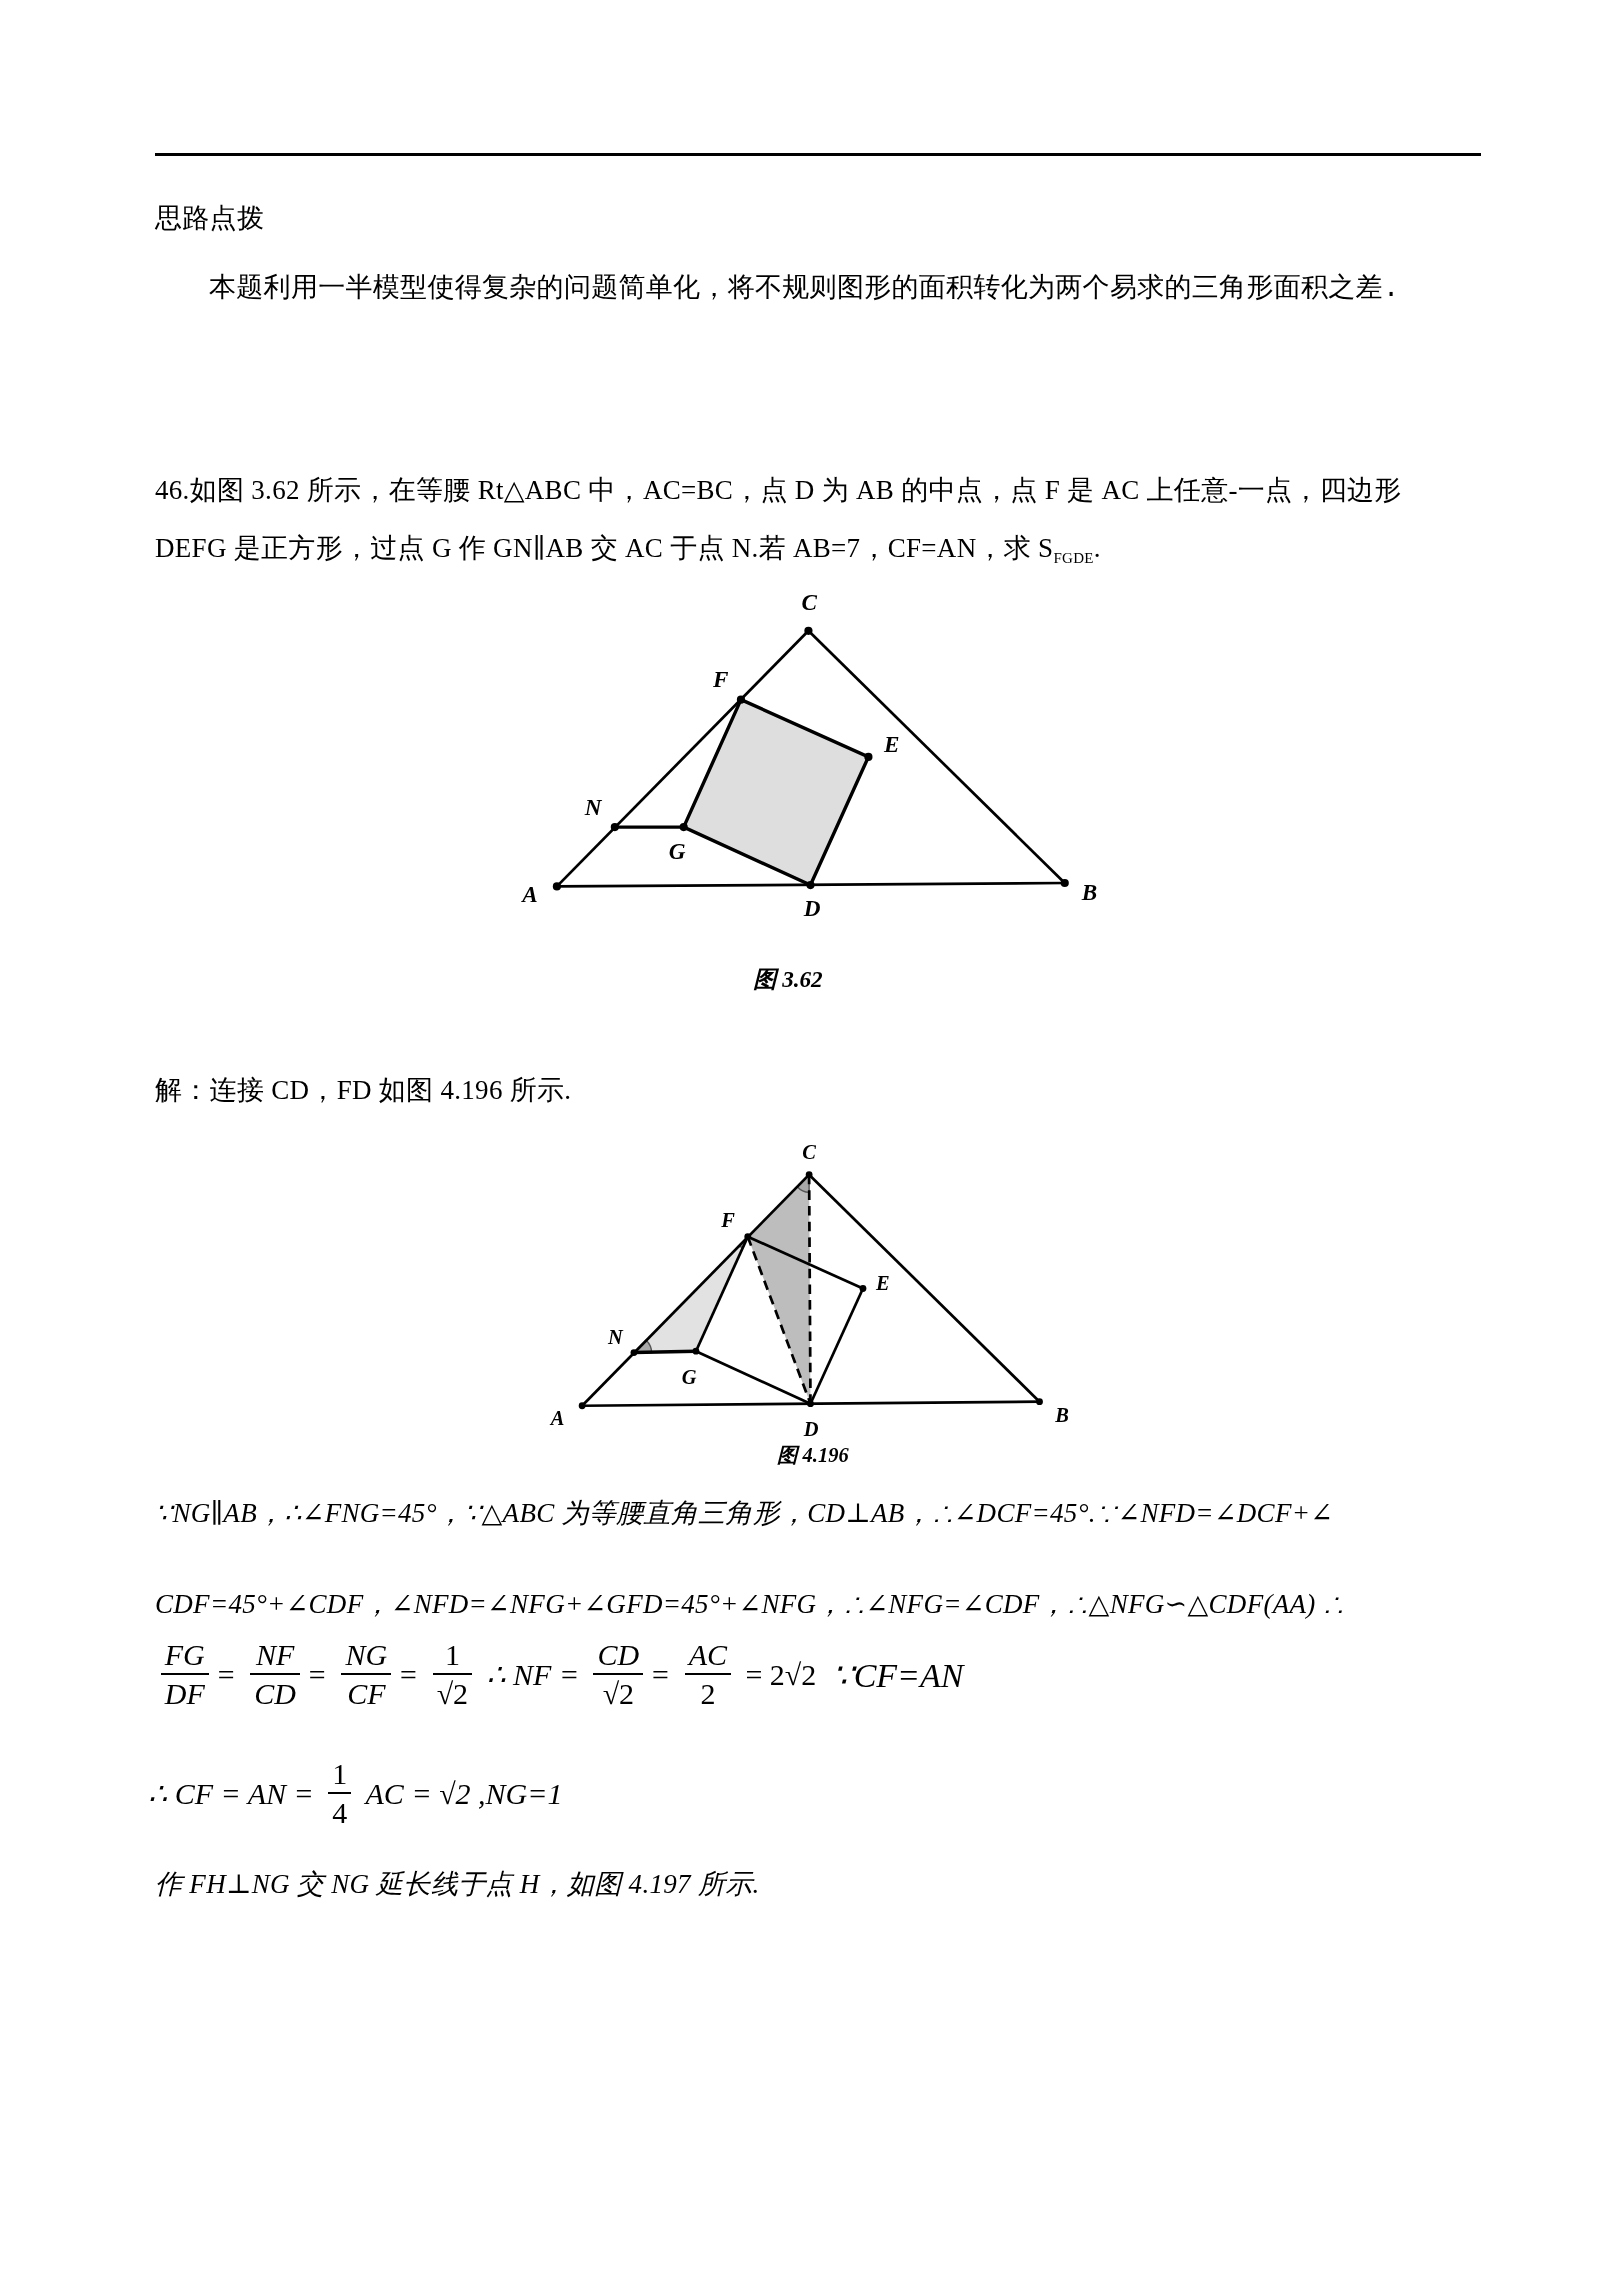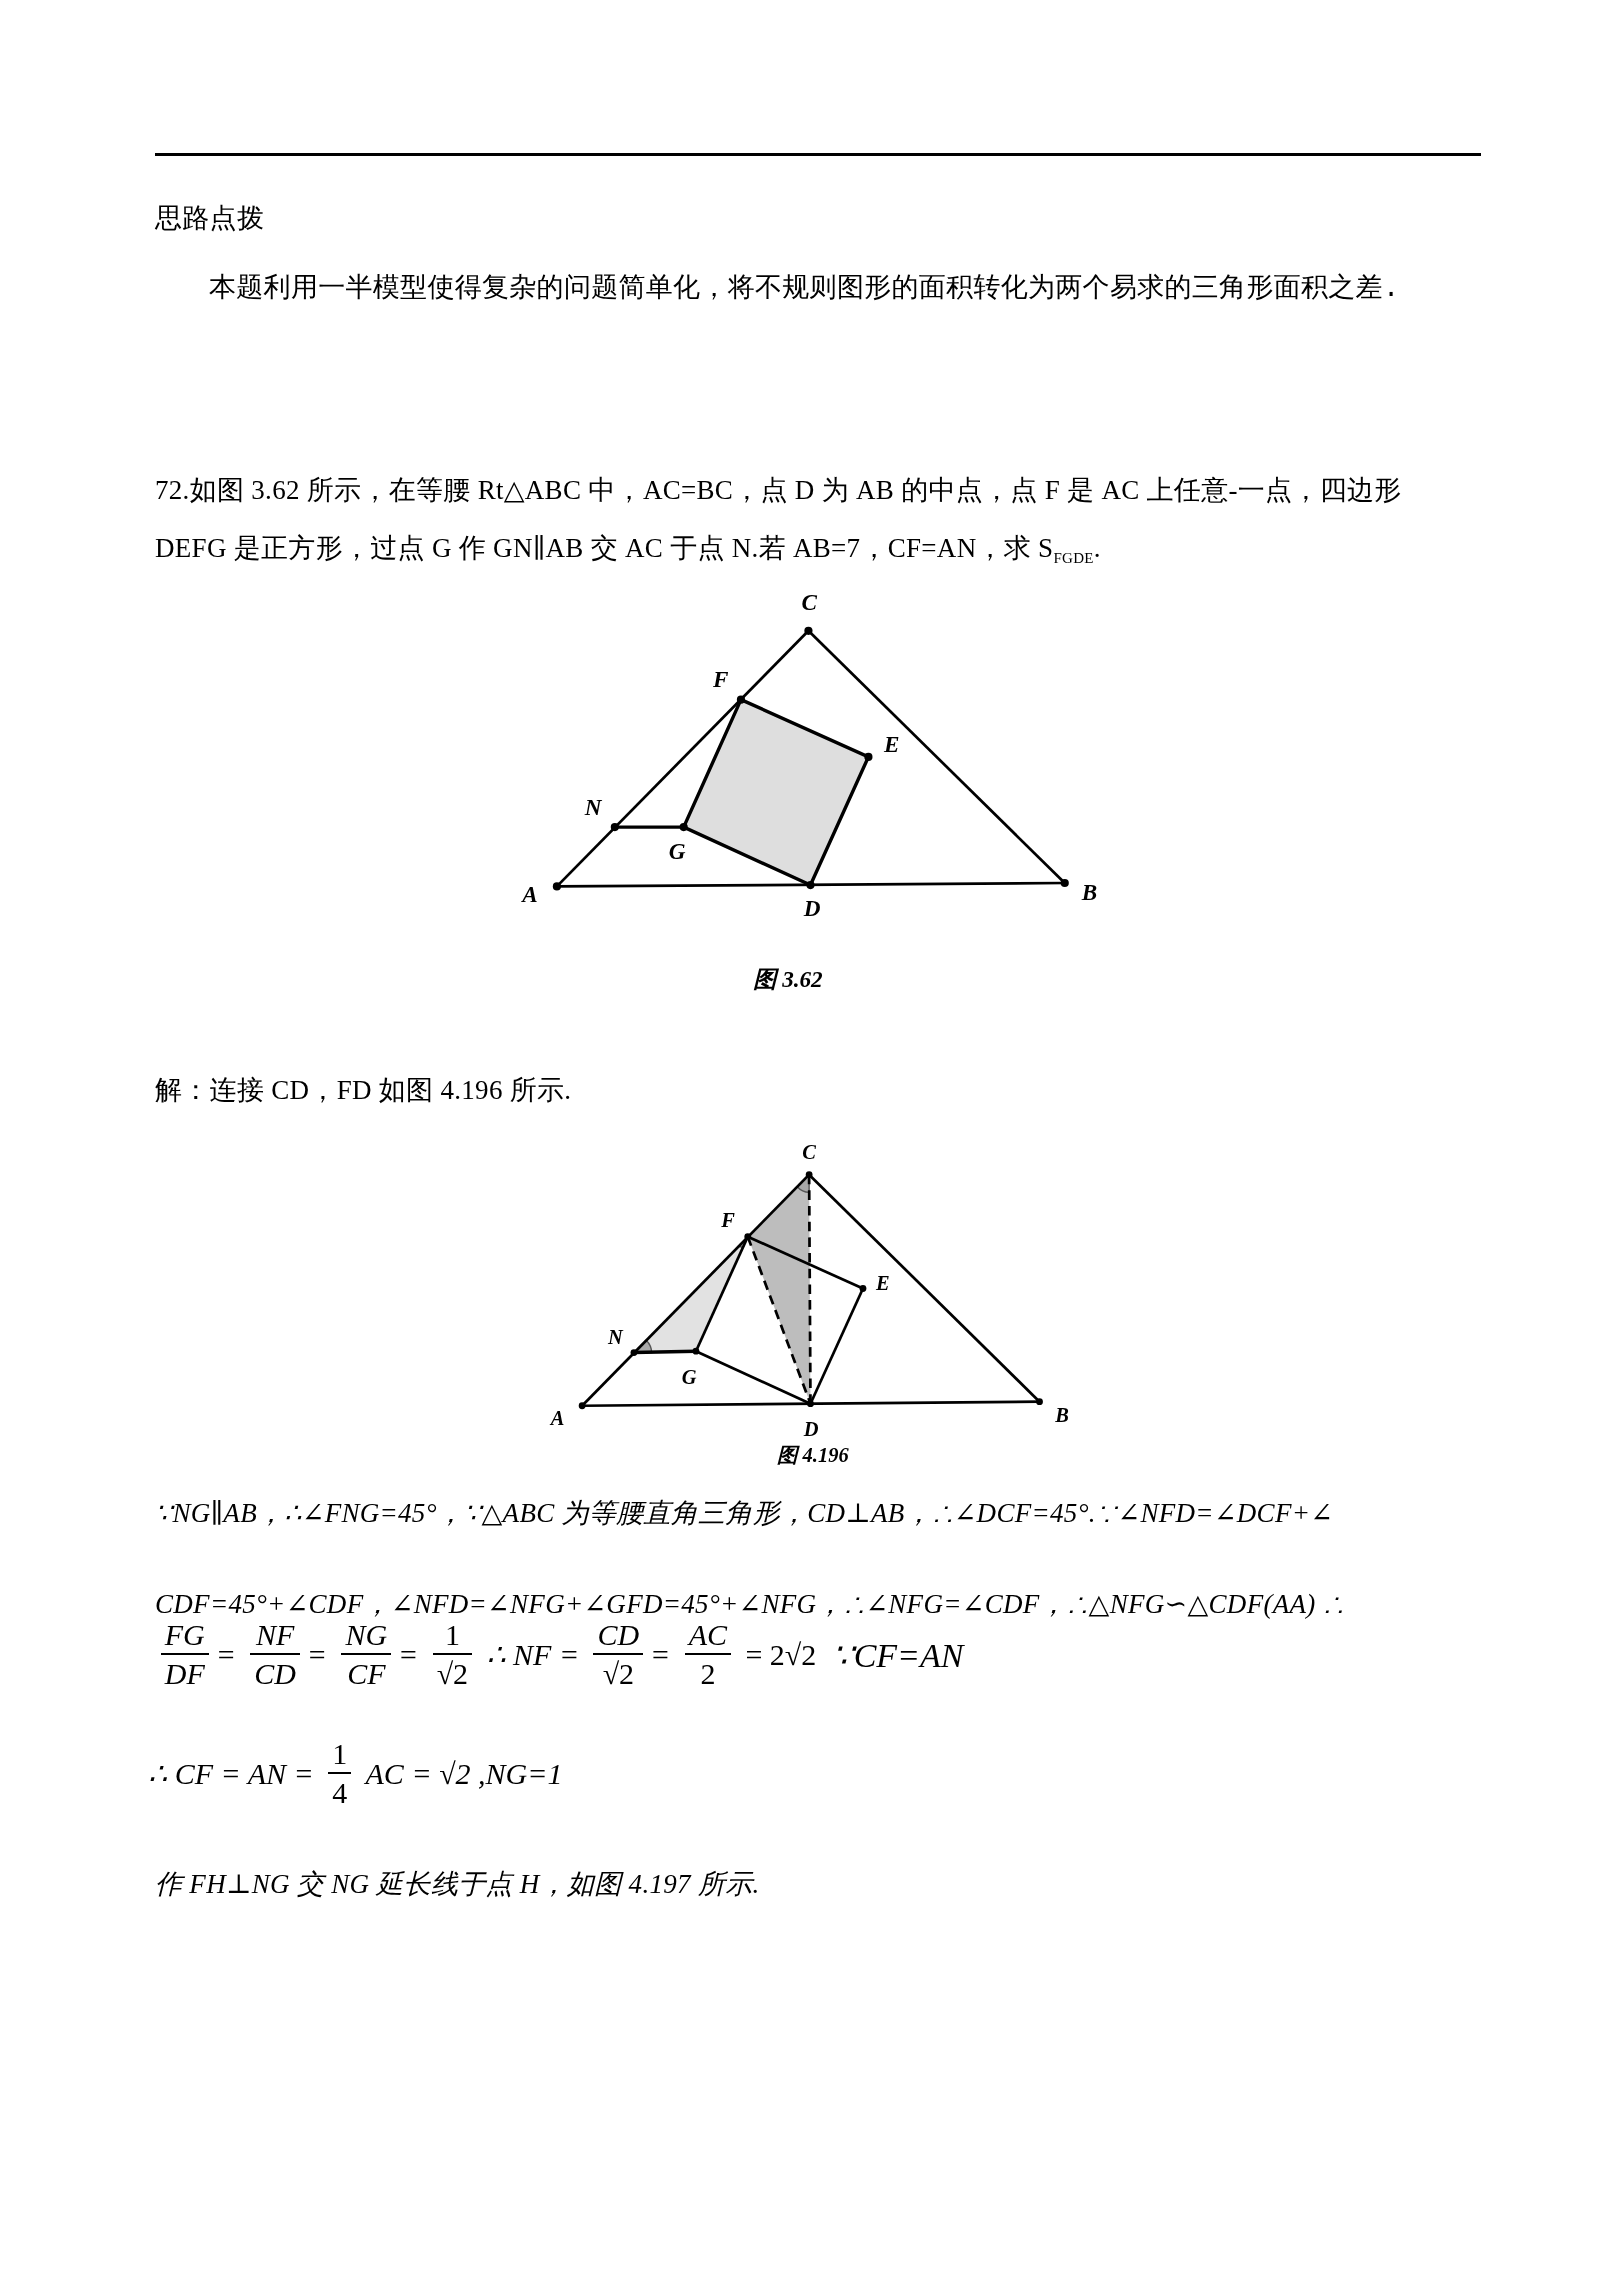--- a/index.html
+++ b/index.html
@@ -3,36 +3,36 @@
 <meta charset="utf-8">
 <style>
   html, body { margin:0; padding:0; background:#ffffff; }
   body { width:1623px; height:2295px; position:relative; overflow:hidden;
          font-family:"DejaVu Serif","Liberation Serif",serif; color:#000; }
   .rule { position:absolute; left:155px; top:153px; width:1326px; height:2.7px; background:#000; }
   .line { position:absolute; left:155px; font-size:27px; line-height:35px; white-space:nowrap;
           font-family:"Liberation Serif","DejaVu Serif",serif; letter-spacing:0.3px;margin-top:18px; }
   .it { font-style:italic; }
   .fig { position:absolute; left:0; top:0; }
-  .math { position:absolute; font-family:"Liberation Serif","DejaVu Serif",serif; font-size:30px; white-space:nowrap; }
+  .math { position:absolute; font-family:"Liberation Serif","DejaVu Serif",serif; font-size:30px; white-space:nowrap;margin-top:20px; }
   .frac { display:inline-block; vertical-align:middle; text-align:center; margin:0 2.7px; }
   .frac .num { display:block; padding:0 4.1px; border-bottom:2px solid #000; line-height:37px; }
   .frac .den { display:block; padding:0 4.1px; line-height:38px; }
   .sym { display:inline-block; vertical-align:middle; margin:0 4.1px; }
   svg text { font-family:"Liberation Serif","DejaVu Serif",serif; font-style:italic; font-weight:bold; }
 </style>
 </head>
 <body>
 
 <div class="rule"></div>
 
 <div class="line" style="top:183px;">思路点拨</div>
 <div class="line" style="top:254px; left:209px;font-family:Liberation Mono, monospace;">本题利用一半模型使得复杂的问题简单化，将不规则图形的面积转化为两个易求的三角形面积之差.</div>
 
-<div class="line" style="top:455px;">72.如图 3.62 所示，在等腰 Rt△ABC 中，AC=BC，点 D 为 AB 的中点，点 F 是 AC 上任意-一点，四边形</div>
+<div class="line" style="top:455px;">46.如图 3.62 所示，在等腰 Rt△ABC 中，AC=BC，点 D 为 AB 的中点，点 F 是 AC 上任意-一点，四边形</div>
 <div class="line" style="top:513px;"><span>DEFG 是正方形，过点 G 作 GN∥AB 交 AC 于点 N.若 AB=7，CF=AN，求 S</span><sub style="font-size:15px;">FGDE</sub><span>.</span></div>
 
 <svg class="fig" width="1623" height="1023" viewBox="0 0 2381 1500">
   <polygon points="1087,1026 1274,1110 1189,1298 1003,1213" fill="#dedede" stroke="none"></polygon>
   <g stroke="#000" stroke-width="4" fill="none">
     <line x1="817" y1="1300" x2="1186" y2="925"></line>
     <line x1="1186" y1="925" x2="1562" y2="1295"></line>
     <line x1="817" y1="1300" x2="1562" y2="1295"></line>
     <polygon points="1087,1026 1274,1110 1189,1298 1003,1213" stroke-width="5"></polygon>
     <line x1="902" y1="1213" x2="1003" y2="1213" stroke-width="5"></line>

